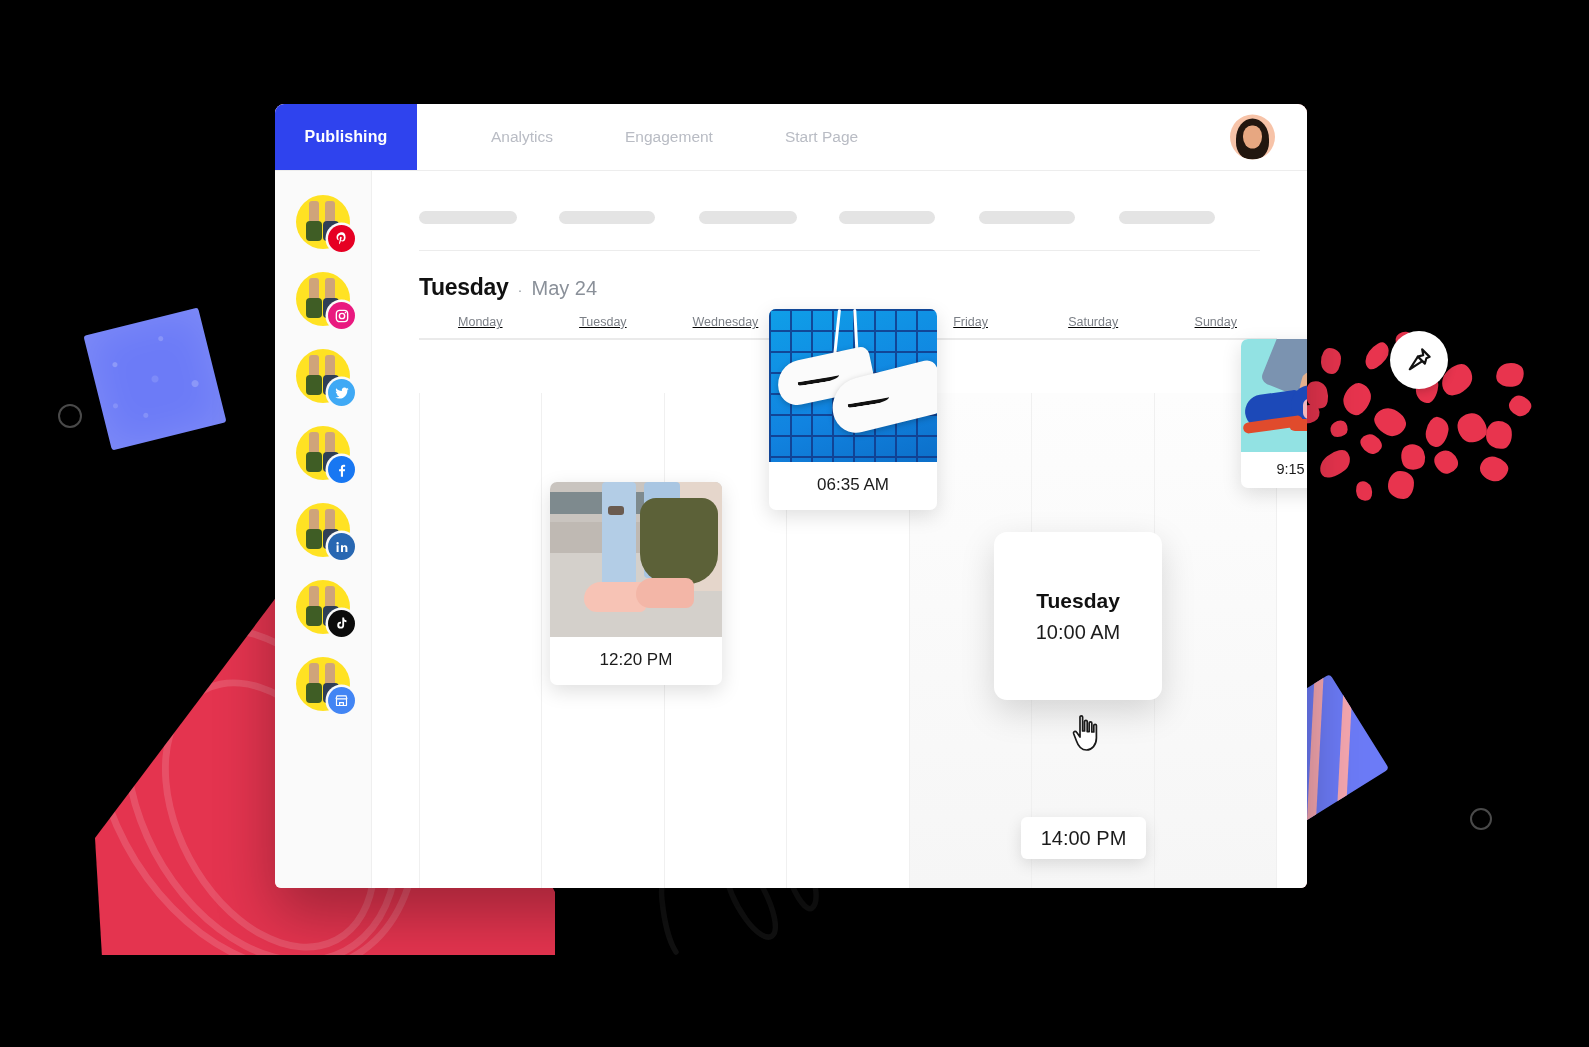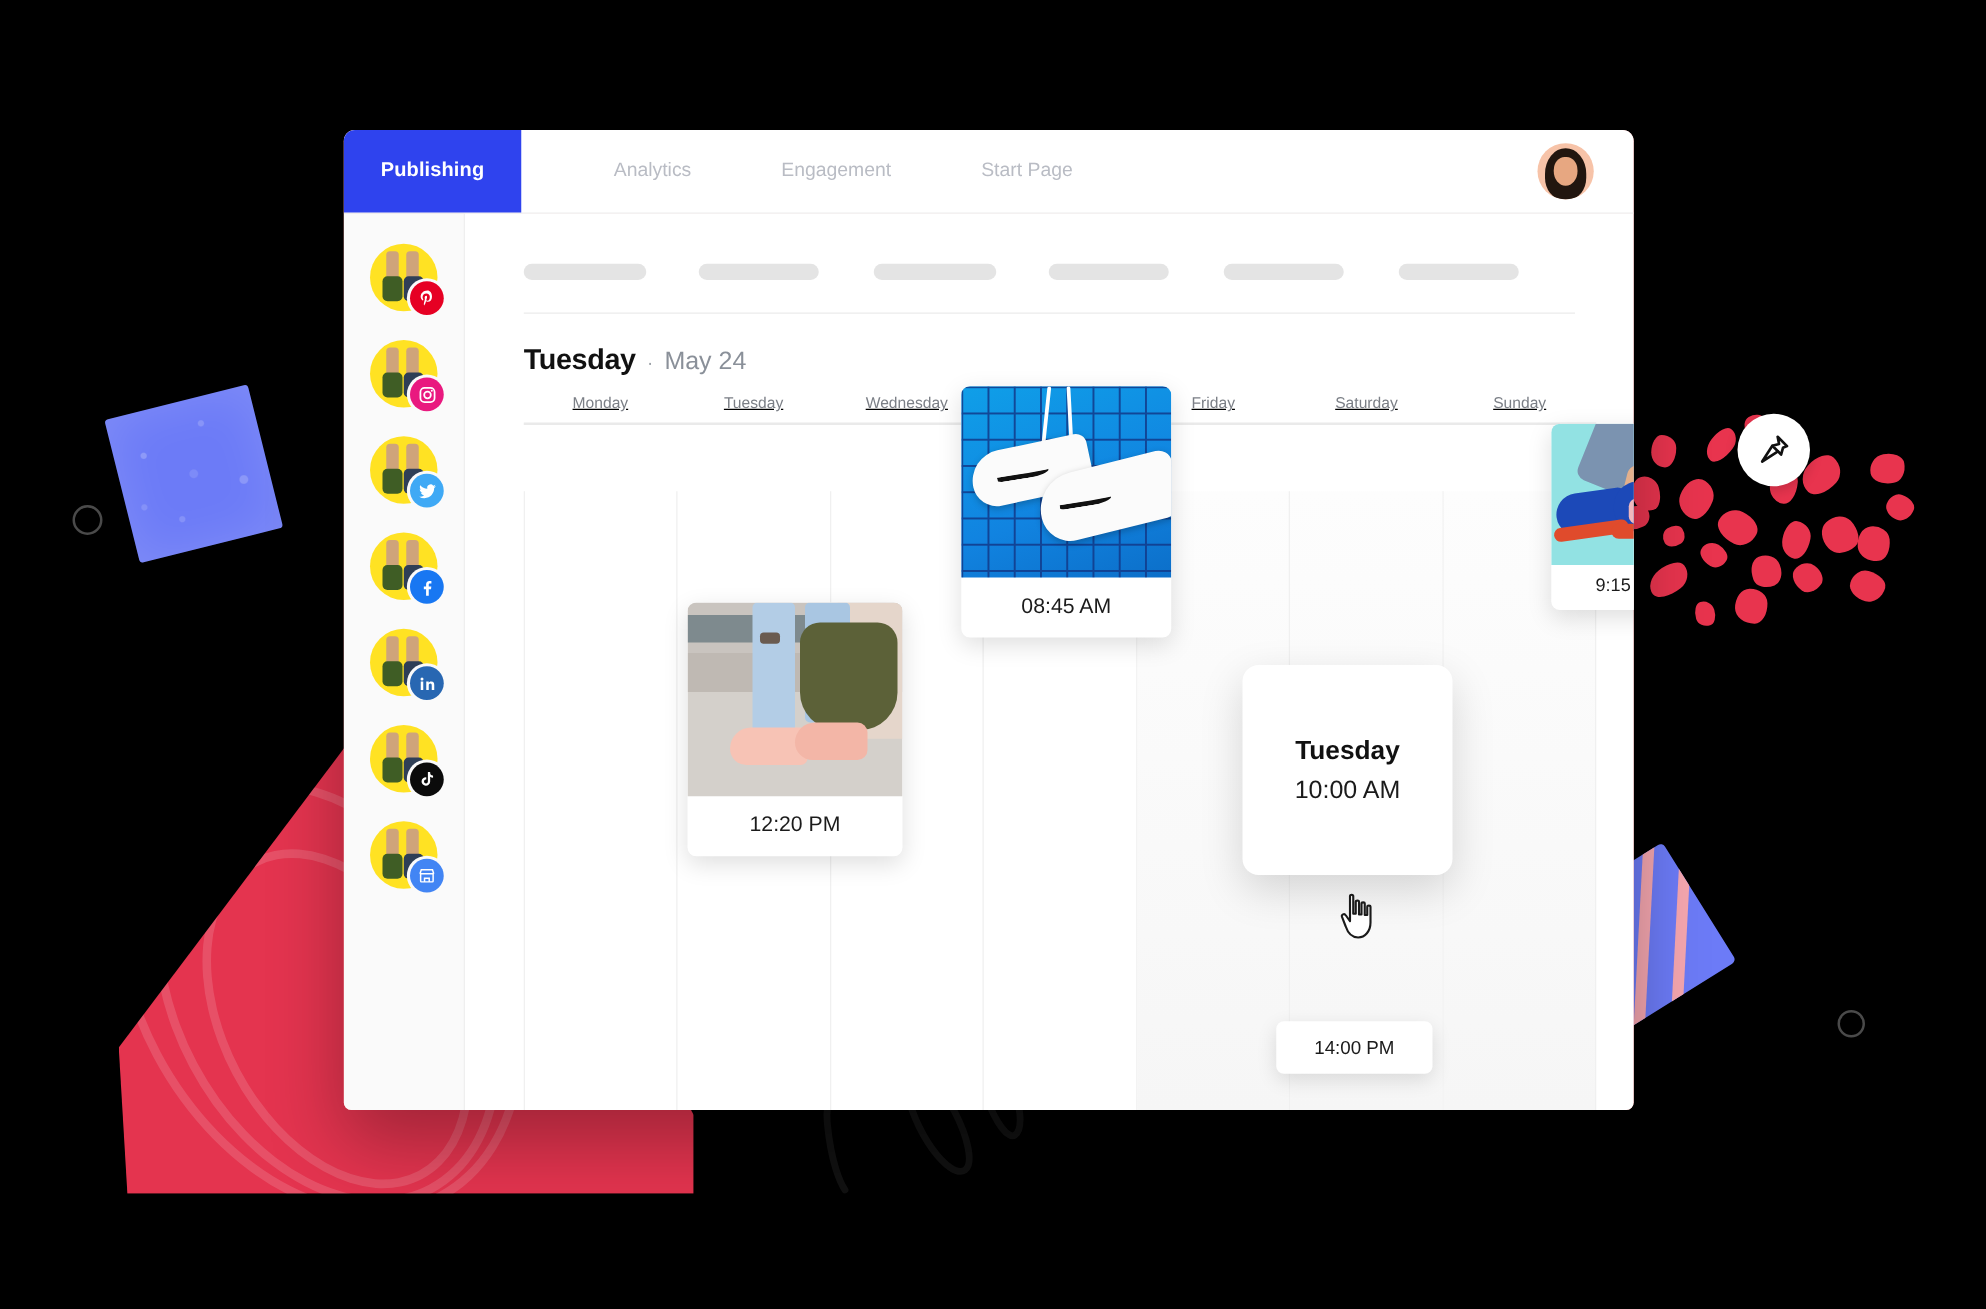--- a/index.html
+++ b/index.html
@@ -159,21 +159,21 @@
     background:#2f43ee; color:#fff; border:none; border-radius:8px;
     font-size:22px; font-weight:bold; font-family:"Liberation Sans", sans-serif;
     cursor:pointer; box-shadow:0 8px 22px rgba(47,67,238,.30);
   }
   .cursor{ position:absolute; left:698px; top:543px; width:34px; height:40px; pointer-events:none; }
 
   .chip{
     position:absolute; left:649px; top:646px; width:125px; height:42px;
     background:#fff; border-radius:6px; box-shadow:0 5px 16px rgba(0,0,0,.12);
     display:flex; align-items:center; justify-content:center;
-    font-size:15px; color:#1b1b1b;
+    font-size:20px; color:#1b1b1b;
   }
 
   
   .ph{ position:relative; overflow:hidden; }
   .ph-b{ height:153px; background:linear-gradient(160deg,#0f9fe8,#1183e0 60%,#0c6fc9); }
   .ph-b .mesh{ position:absolute; inset:0;
     background-image:linear-gradient(#123a8a 1.6px, transparent 1.6px),
                      linear-gradient(90deg,#123a8a 1.6px, transparent 1.6px);
     background-size:21px 21px; opacity:.85; }
   .ph-b .shoe{ position:absolute; background:#fbfbfb; border-radius:34px 12px 16px 26px;
@@ -496,21 +496,21 @@
         <div class="card card-b">
           <div class="thumb ph ph-b">
             <span class="mesh"></span>
             <span class="lace l1"></span>
               <span class="lace l2"></span>
             <span class="shoe sh1"></span>
             <span class="swoosh" style="left:28px;top:62px"></span>
             <span class="shoe sh2"></span>
             <span class="swoosh" style="left:78px;top:84px"></span>
           </div>
-          <div class="time">08:45 AM</div>
+          <div class="time">06:35 AM</div>
         </div>
 
         <div class="card card-c">
           <div class="thumb ph ph-t">
             <span class="jean"></span>
               <span class="ankle"></span>
             <span class="shoeA"></span>
               <span class="shoeB"></span>
             <span class="pink"></span>
             <span class="soleA"></span>

